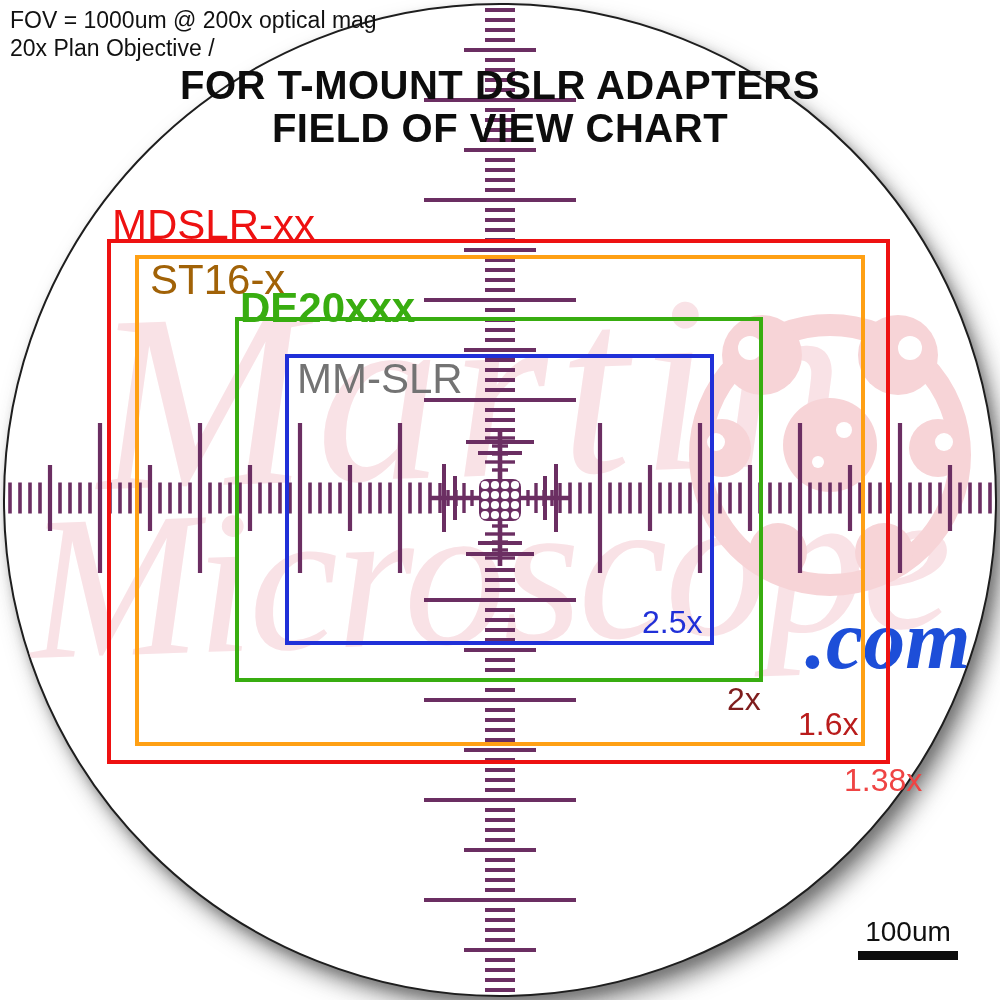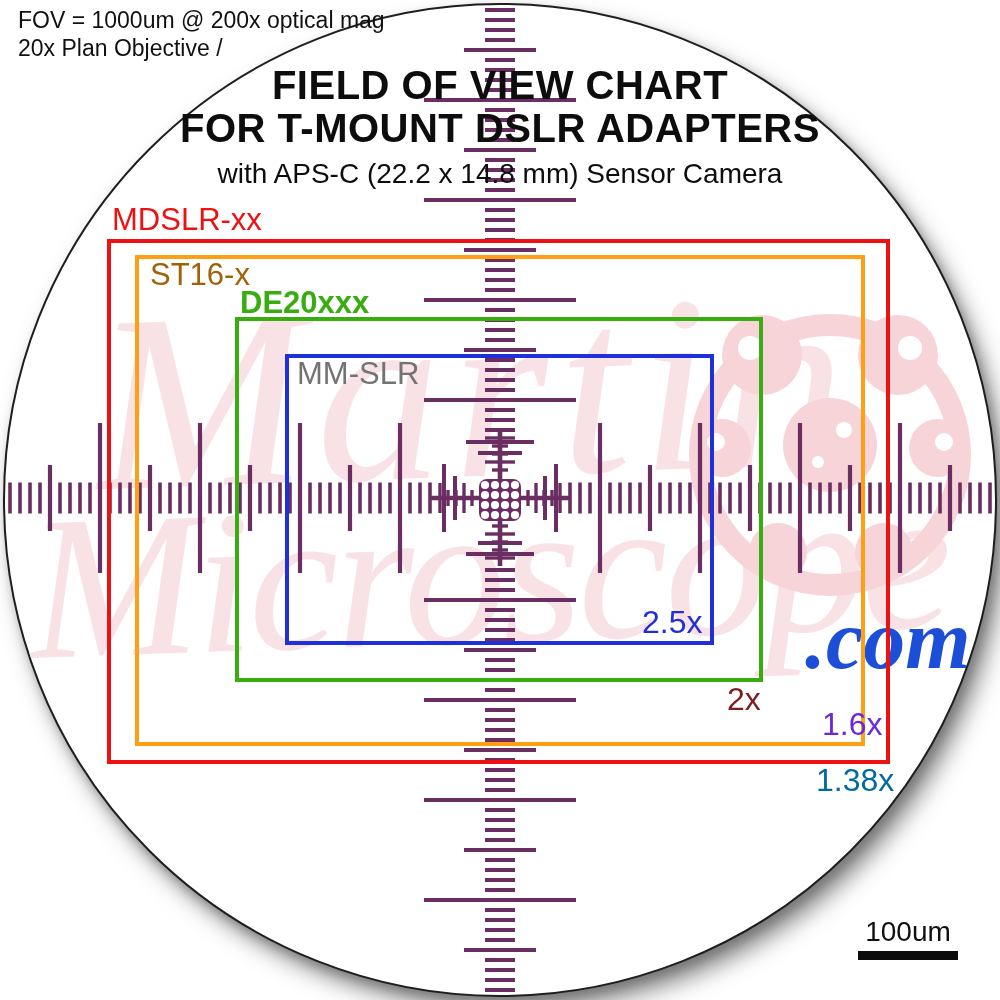--- a/index.html
+++ b/index.html
@@ -14,28 +14,28 @@
   .wm{position:absolute;font-family:"Liberation Serif",serif;font-style:italic;
       color:#f9e2e6;white-space:nowrap;line-height:1;user-select:none;}
   .wm-word1{left:95px;top:265px;font-size:252px;letter-spacing:10px;transform:rotate(-2deg);}
   .wm-word2{left:28px;top:470px;font-size:205px;letter-spacing:-4px;transform:rotate(-2deg);}
   .wm-suffix{left:805px;top:598px;font-size:84px;font-weight:bold;color:#1d4ed8;}
   .wm-emblem{position:absolute;left:660px;top:290px;}
   
   .reticle{position:absolute;left:0;top:0;}
   
   .fov-rect{position:absolute;box-sizing:border-box;background:transparent;}
-  .fov-name{position:absolute;font-size:31px;line-height:1;white-space:nowrap;}
+  .fov-name{position:absolute;font-size:42px;line-height:1;white-space:nowrap;}
   .fov-mag{position:absolute;font-size:32px;line-height:1;white-space:nowrap;}
   
   .title-block{position:absolute;left:0;top:64px;width:1000px;text-align:center;color:#0d0d0d;}
   .title-line{font-size:40px;font-weight:bold;line-height:1.08;letter-spacing:.5px;}
   .title-sub{font-size:28px;font-weight:400;margin-top:8px;}
   
-  .info-block{position:absolute;left:10px;top:6px;color:#111;font-size:23px;line-height:28px;text-align:left;margin-left:8px;}
+  .info-block{position:absolute;left:10px;top:6px;color:#111;font-size:23px;line-height:28px;text-align:left;}
   
   .scalebar-label{position:absolute;left:853px;top:916px;width:110px;text-align:center;
                   font-size:28px;color:#101010;}
   .scalebar-bar{position:absolute;left:858px;top:951px;width:100px;height:9px;background:#0c0c0c;}
 </style>
 </head>
 <body>
 
 <div class="stage">
 
@@ -288,36 +288,35 @@
           <circle cx="515" cy="495" r="4.1" fill="#ffffff"></circle>
           <circle cx="515" cy="505" r="4.1" fill="#ffffff"></circle>
           <circle cx="515" cy="515" r="4.1" fill="#ffffff"></circle>
         </svg>
     </div>
   </div>
 
   <div id="overlays">
       <div class="fov-rect" style="left: 107px; top: 239px; width: 783px; height: 525px; border: 4px solid rgb(238, 17, 17);"></div>
       <div class="fov-name" style="left: 112px; top: 204px; color: rgb(238, 17, 17);">MDSLR-xx</div>
-      <div class="fov-mag" style="left: 816px; top: 764px; color: #0369a1;">1.38x</div>
+      <div class="fov-mag" style="left: 844px; top: 764px; color: #ef4444;">1.38x</div>
       <div class="fov-rect" style="left: 135px; top: 255px; width: 730px; height: 491px; border: 4px solid rgb(255, 160, 20);"></div>
       <div class="fov-name" style="left: 150px; top: 259px; color: #a16207;">ST16-x</div>
-      <div class="fov-mag" style="left: 798px; top: 708px; color: #6d28d9; margin-left: 24px;">1.6x</div>
+      <div class="fov-mag" style="left: 798px; top: 708px; color: #b91c1c;">1.6x</div>
       <div class="fov-rect" style="left: 235px; top: 317px; width: 528px; height: 365px; border: 4px solid rgb(56, 173, 16);"></div>
       <div class="fov-name" style="left: 240px; top: 287px; color: rgb(56, 173, 16); font-weight: bold;">DE20xxx</div>
       <div class="fov-mag" style="left: 727px; top: 683px; color: #7f1d1d;">2x</div>
       <div class="fov-rect" style="left: 285px; top: 354px; width: 429px; height: 291px; border: 4px solid rgb(32, 48, 216);"></div>
       <div class="fov-name" style="left: 297px; top: 358px; color: #737373;">MM-SLR</div>
       <div class="fov-mag" style="left: 642px; top: 606px; color: rgb(32, 48, 216);">2.5x</div>
     </div>
 
   <div class="title-block">
+    <div class="title-line">FOR T-MOUNT DSLR ADAPTERS</div>
     <div class="title-line">FIELD OF VIEW CHART</div>
-    <div class="title-line">FOR T-MOUNT DSLR ADAPTERS</div>
-    <div class="title-sub">with APS-C (22.2 x 14.8 mm) Sensor Camera</div>
   </div>
 
   <div class="info-block">
     <div>FOV = 1000um @ 200x optical mag</div>
     <div>20x Plan Objective /</div>
   </div>
 
   <div class="scalebar-label">100um</div>
   <div class="scalebar-bar"></div>
 

